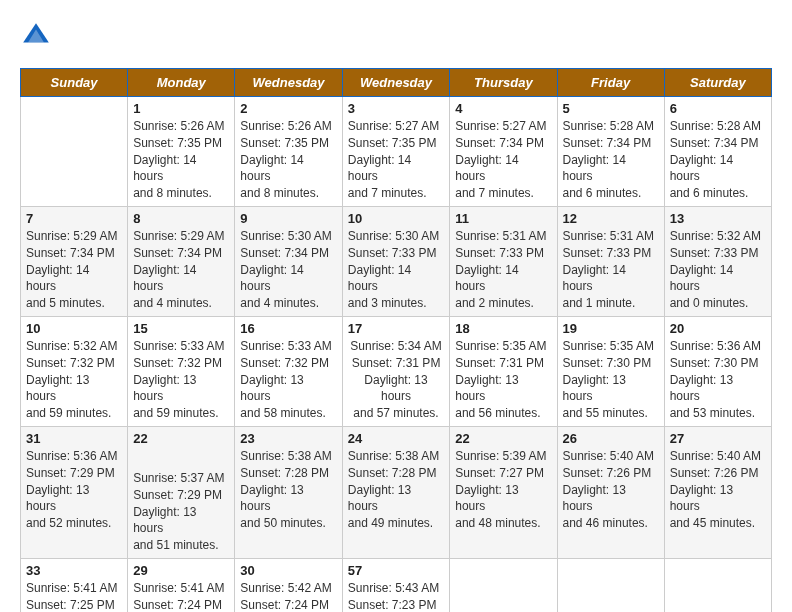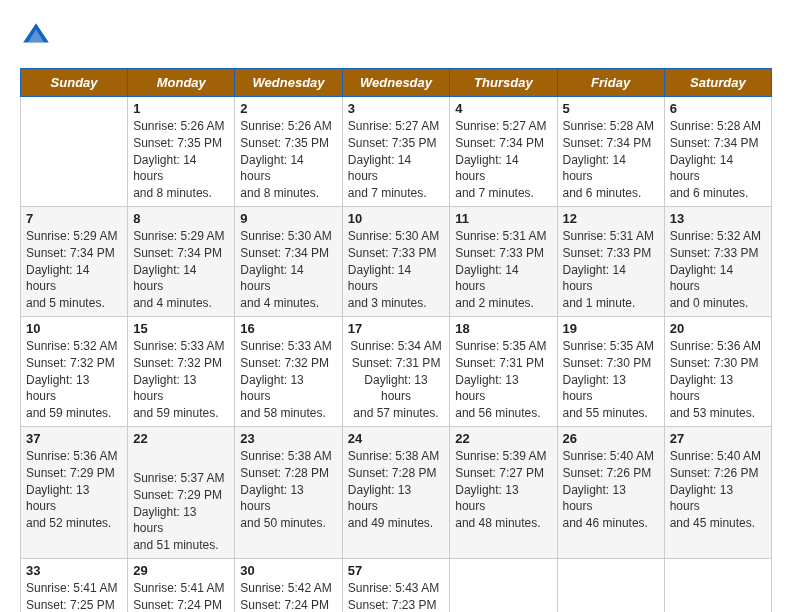--- a/index.html
+++ b/index.html
@@ -263,21 +263,21 @@
         <td>
           <span class="day-number">20</span>
           <div class="day-detail" style="white-space: pre-line;">Sunrise: 5:36 AM
 Sunset: 7:30 PM
 Daylight: 13 hours
 and 53 minutes.</div>
         </td>
       </tr>
       <tr>
         <td>
-          <span class="day-number">37</span>
+          <span class="day-number">31</span>
           <div class="day-detail" style="white-space: pre-line;">Sunrise: 5:36 AM
 Sunset: 7:29 PM
 Daylight: 13 hours
 and 52 minutes.</div>
         </td>
         <td>
           <span class="day-number">22</span>
           <div class="day-detail" style="white-space: pre-line; margin-top: 24px;">Sunrise: 5:37 AM
 Sunset: 7:29 PM
 Daylight: 13 hours

